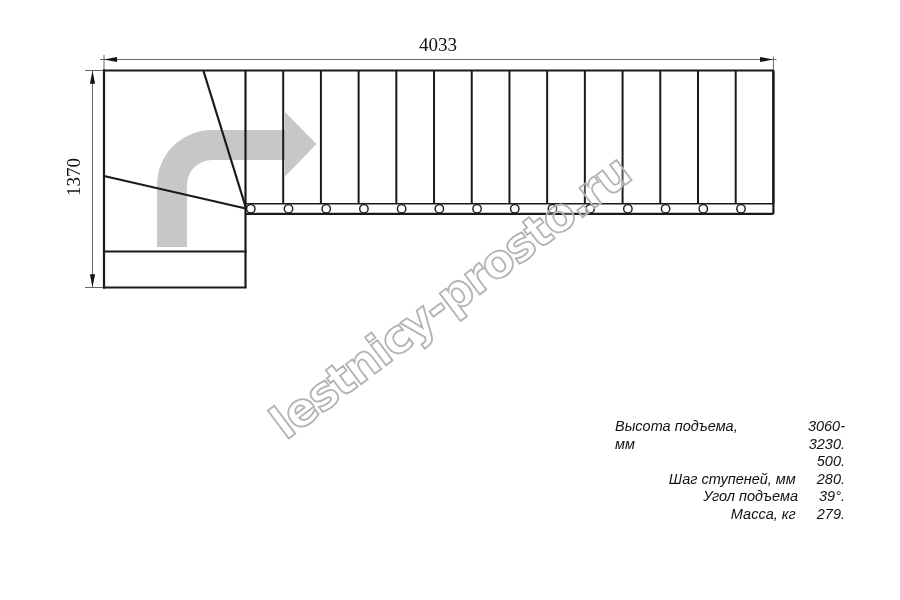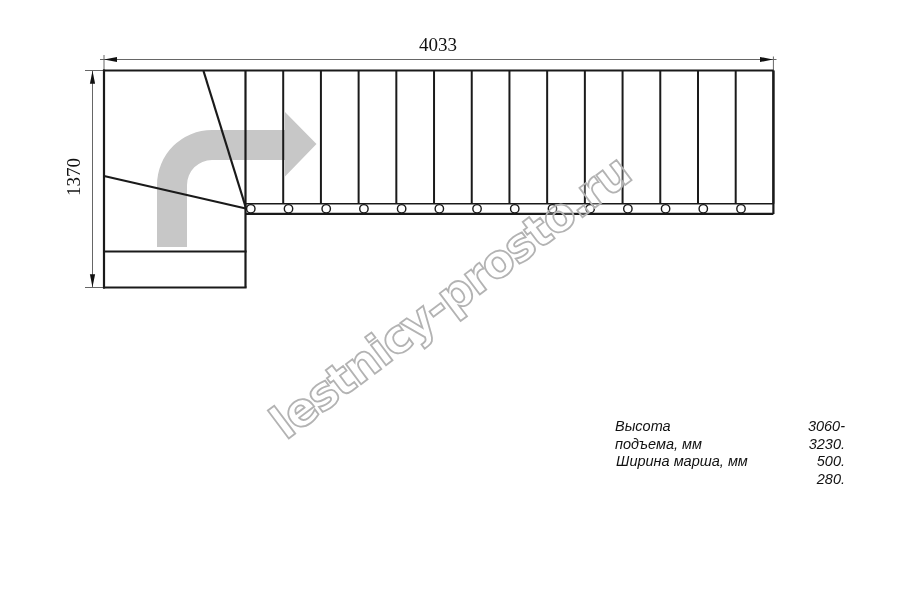--- a/index.html
+++ b/index.html
@@ -26,21 +26,21 @@
     transform:rotate(-37deg);
     pointer-events:none;
   }
   .specs {
     position:absolute; left:615px; top:418px; width:230px;
     font-family:"Liberation Sans", sans-serif; font-style:italic;
     font-size:14.5px; color:#111;
   }
   .spec-row { display:flex; justify-content:flex-end; line-height:17.6px;gap:21px; }
   .spec-label { text-align:left; }
-  .spec-value { text-align:right;margin-left:48px; }
+  .spec-value { text-align:right; }
 </style>
 </head>
 <body>
 
 <div class="canvas">
 
   <svg class="plan-svg" width="900" height="600" viewBox="0 0 900 600">
 
     <path d="M157,247 L157,185 A55,55 0 0 1 212,130 L285,130 L285,112 L316.5,144 L285,176.5 L285,160 L212,160 A25,25 0 0 0 187,185 L187,247 Z" fill="#c7c7c7"></path>
 
@@ -110,21 +110,29 @@
   <div class="dim-label dim-left-label">1370</div>
 
   <div class="watermark">lestnicy-prosto.ru</div>
 
   <div class="specs" id="specs-table">
       <div class="spec-row">
         <span class="spec-label">Высота подъема, мм</span>
         <span class="spec-value">3060-3230.</span>
       </div>
       <div class="spec-row">
-        <span class="spec-label">Ширина марша, мм</span>
         <span class="spec-value">500.</span>
       </div>
       <div class="spec-row">
+        <span class="spec-label">Шаг ступеней, мм</span>
         <span class="spec-value">280.</span>
+      </div>
+      <div class="spec-row">
+        <span class="spec-label">Угол подъема</span>
+        <span class="spec-value">39°.</span>
+      </div>
+      <div class="spec-row">
+        <span class="spec-label">Масса, кг</span>
+        <span class="spec-value">279.</span>
       </div>
     </div>
 
 </div>
 
 </body></html>

